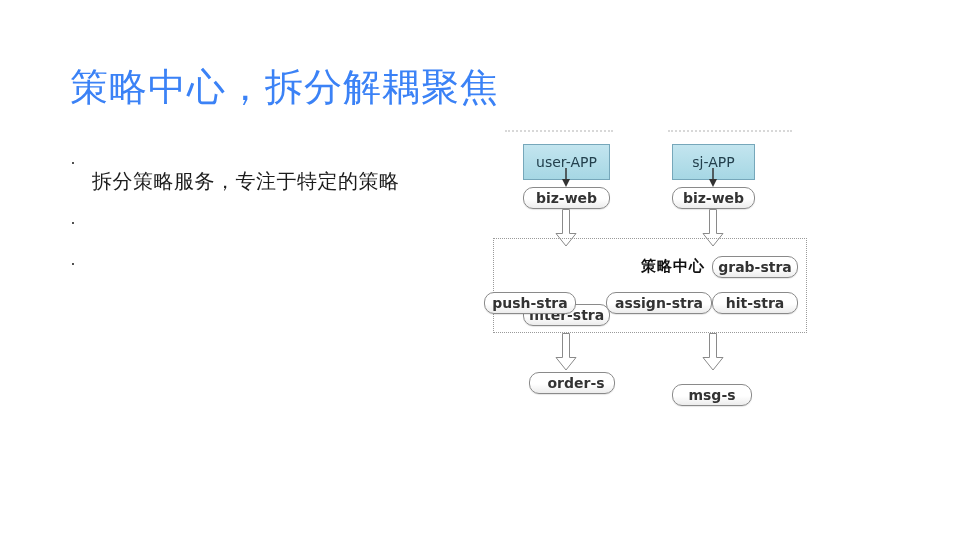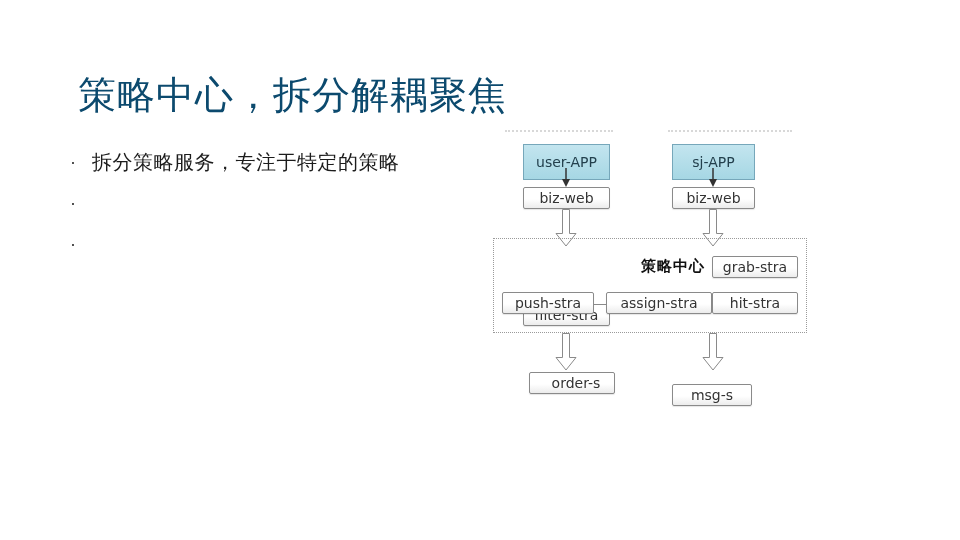--- a/index.html
+++ b/index.html
@@ -5,41 +5,42 @@
   html,body{margin:0;padding:0;}
   body{
     width:960px;height:540px;background:#ffffff;overflow:hidden;position:relative;
     font-family:"Liberation Sans","DejaVu Sans",sans-serif;
     --app-fill:#a6d7e4;--app-fill-light:#c3e5ef;--app-border:#76a7ba;
     --box-border:#8a8a8a;--dash-border:#9a9a9a;
   }
   .slide{position:absolute;inset:0;background:#ffffff;}
 
   .title{
-    position:absolute;left:66px;top:60px;margin:12px;
-    font-size:38px;font-weight:500;color:#0c4a6e;letter-spacing:1px;
+    position:absolute;left:66px;top:60px;margin:4px;
+    font-size:38px;font-weight:500;color:#3b82f6;letter-spacing:1px;
     line-height:1.25;white-space:nowrap;
   }
 
   .bullets{position:absolute;left:70px;top:150px;margin:0;padding:0;list-style:none;}
   .bullets li{display:flex;align-items:flex-start;margin-bottom:17px;line-height:24px;}
   .bullets .dot{width:22px;font-size:18px;color:#333;flex:0 0 22px;}
-  .bullets .txt{font-size:20px;color:#1c1c1c;letter-spacing:0.5px;white-space:nowrap;}
+  .bullets .txt{font-size:20px;color:#1c1c1c;letter-spacing:0.5px;white-space:nowrap;margin-top:19px;}
 
   .diagram{position:absolute;inset:0;font-family:"DejaVu Sans","Liberation Sans",sans-serif;}
 
   .node{
     position:absolute;box-sizing:border-box;height:22px;
     display:flex;align-items:center;justify-content:center;
     font-size:14px;color:#333;white-space:nowrap;
   }
   .rect{
-    border:1px solid var(--box-border);border-radius:2px;
+    border:1px solid var(--box-border);border-radius:10px;
     background:linear-gradient(#ffffff 55%,#ececec);
     box-shadow:0 1px 1px rgba(0,0,0,0.10);
+    font-weight:bold;
   }
   .stadium{
     height:36px;border-radius:0;
     border:1px solid var(--app-border);
     background:linear-gradient(var(--app-fill-light),var(--app-fill));
     color:#23404d;font-size:14px;text-align:center;
   }
   .dashed-group{
     position:absolute;box-sizing:border-box;
     border:1px dotted var(--dash-border);background:transparent;
@@ -96,21 +97,21 @@
     </svg>
     <svg class="arrow" style="left:702px;top:209px;" width="22" height="38" viewBox="0 0 22 38">
       <polygon points="7.5,0.5 14.5,0.5 14.5,24.5 21,24.5 11,37 1,24.5 7.5,24.5" fill="#ffffff" stroke="#8a8a8a" stroke-width="1"></polygon>
     </svg>
 
     <div class="dashed-group" style="left:493px;top:238px;width:314px;height:95px;"></div>
     <div class="group-label" style="left:615px;top:257px;width:90px;">策略中心</div>
 
     <div class="node rect" style="left:523px;top:256px;width:87px;margin-top:48px;">filter-stra</div>
     <div class="node rect" style="left:712px;top:256px;width:86px;">grab-stra</div>
-    <div class="node rect" style="left:502px;top:292px;width:92px;">push-stra</div>
+    <div class="node rect" style="left:484px;top:292px;width:92px;">push-stra</div>
     <div class="node rect" style="left:606px;top:292px;width:106px;">assign-stra</div>
     <div class="node rect" style="left:712px;top:292px;width:86px;">hit-stra</div>
 
     <svg class="arrow" style="left:555px;top:333px;" width="22" height="38" viewBox="0 0 22 38">
       <polygon points="7.5,0.5 14.5,0.5 14.5,24.5 21,24.5 11,37 1,24.5 7.5,24.5" fill="#ffffff" stroke="#8a8a8a" stroke-width="1"></polygon>
     </svg>
     <svg class="arrow" style="left:702px;top:333px;" width="22" height="38" viewBox="0 0 22 38">
       <polygon points="7.5,0.5 14.5,0.5 14.5,24.5 21,24.5 11,37 1,24.5 7.5,24.5" fill="#ffffff" stroke="#8a8a8a" stroke-width="1"></polygon>
     </svg>
 

